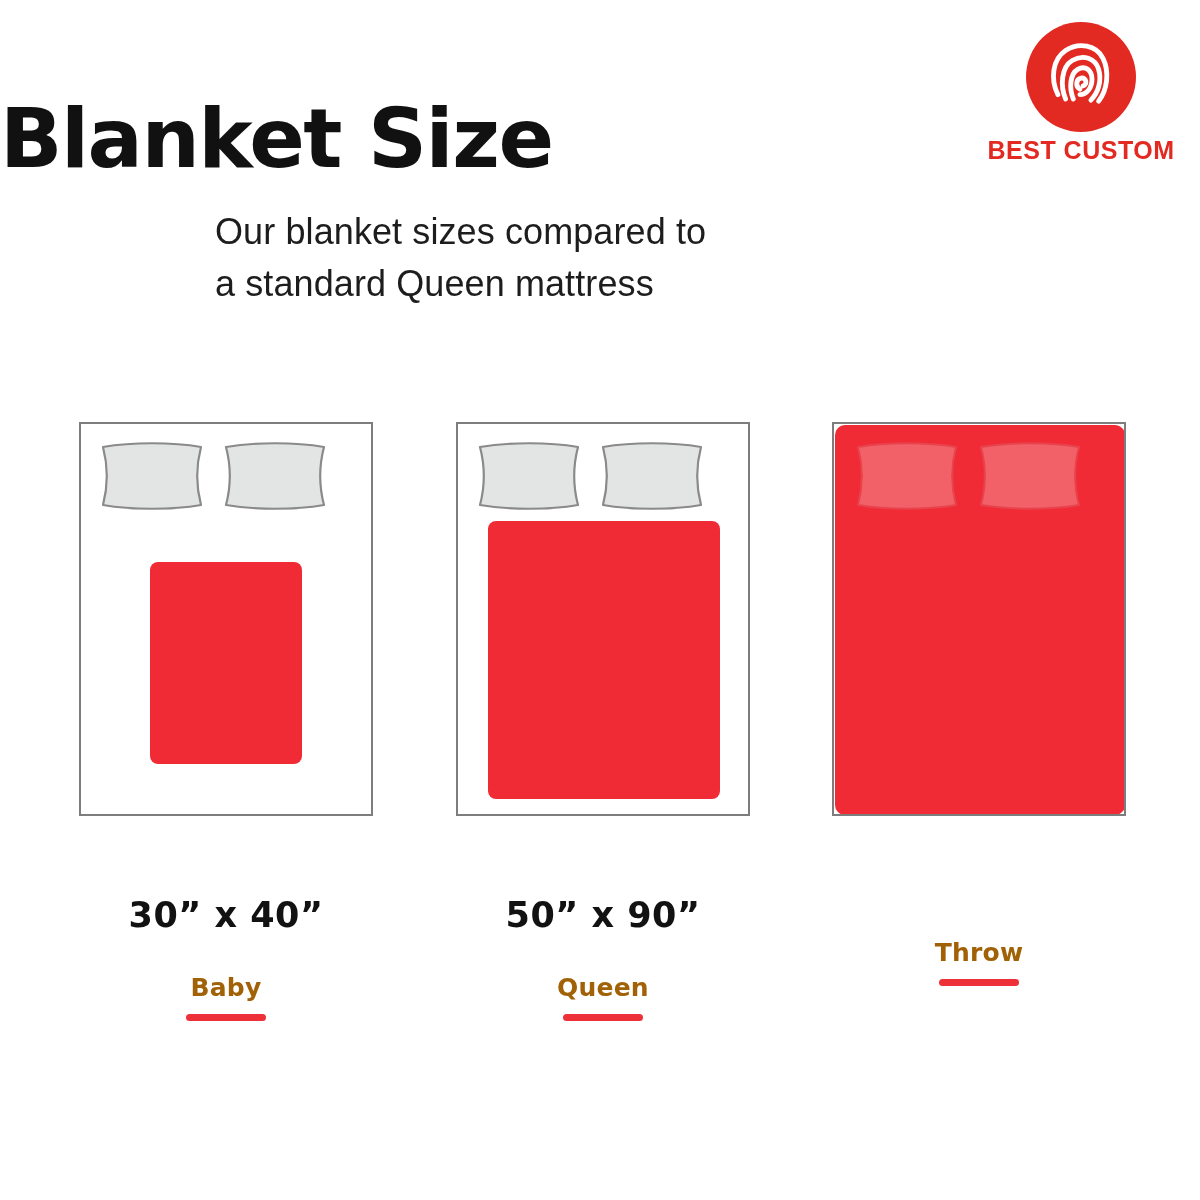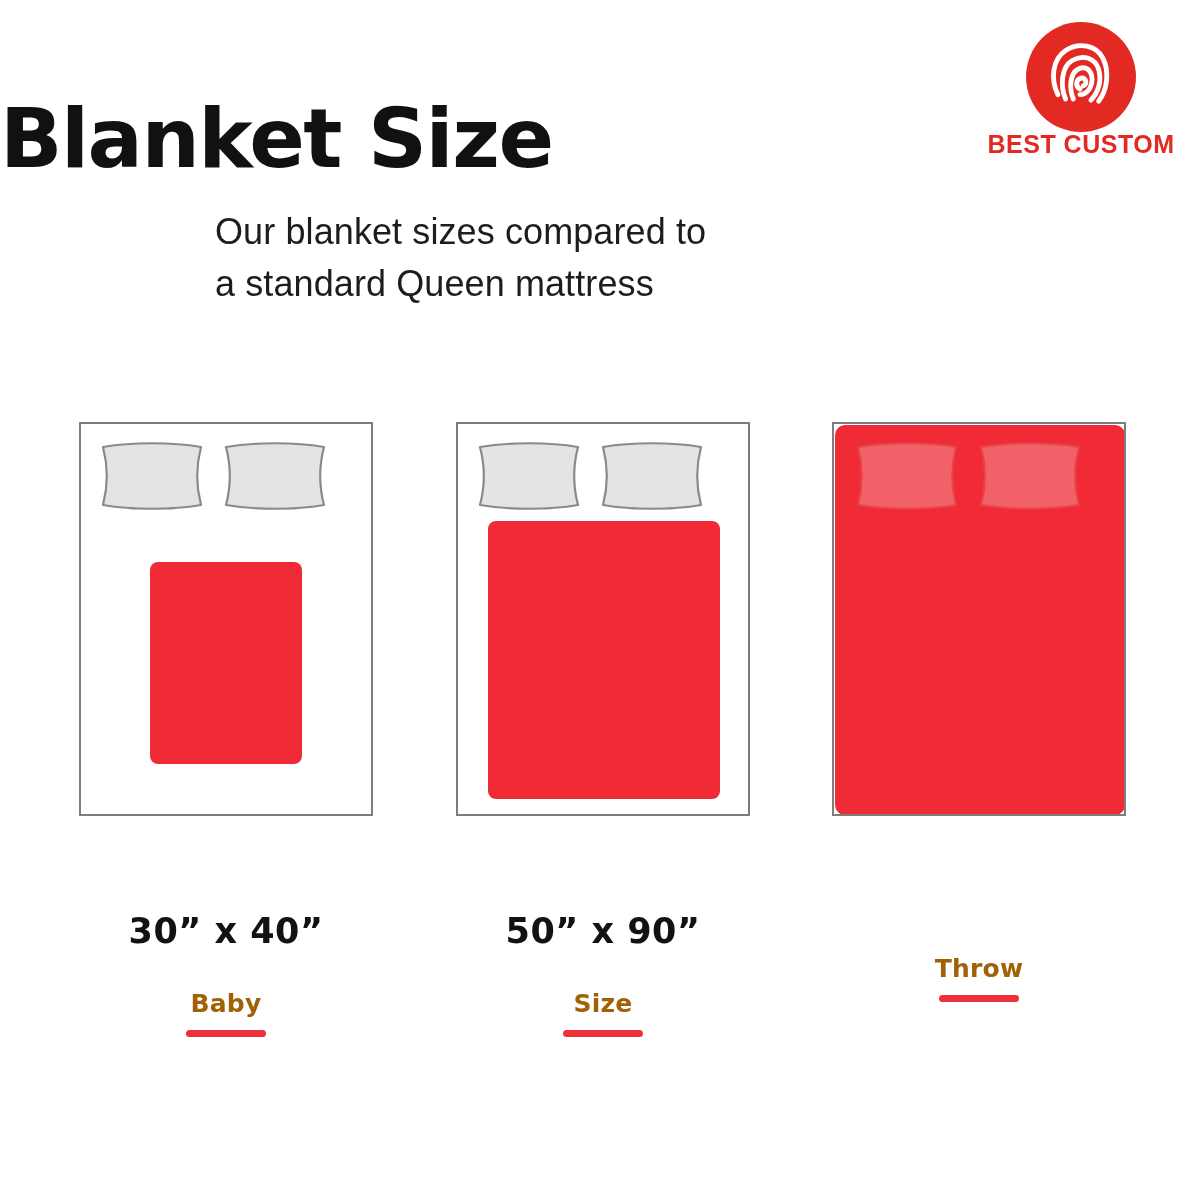--- a/index.html
+++ b/index.html
@@ -23,20 +23,21 @@
     width: 190px;
     text-align: center;
   }
   .logo-mark {
     width: 110px;
     height: 110px;
     margin: 0 auto;
     display: block;
   }
   .logo-wordmark {
+    margin-top: 6px;
     font-size: 25px;
     font-weight: bold;
     letter-spacing: 0.5px;
     color: #E32A22;
     font-family: "Liberation Sans", sans-serif;
     line-height: 1;
   }
 
   
   .header {
@@ -145,21 +146,20 @@
     top: 898px;
     left: 0;
     width: 1200px;
     height: 160px;
   }
   .caption-col {
     position: absolute;
     top: 0;
     width: 294px;
     text-align: center;
-    margin-top: 16px;
   }
   .caption-col.col-0 { left: 79px; }
   .caption-col.col-1 { left: 456px; }
   .caption-col.col-2 { left: 832px; }
 
   .dimension {
     font-size: 35px;
     font-weight: bold;
     color: #121212;
     letter-spacing: 0.5px;
@@ -263,21 +263,21 @@
 <div class="captions-row">
 
   <div class="caption-col col-0">
     <div class="dimension">30” x 40”</div>
     <div class="size-name">Baby</div>
     <div class="underline-bar"></div>
   </div>
 
   <div class="caption-col col-1">
     <div class="dimension">50” x 90”</div>
-    <div class="size-name">Size</div>
+    <div class="size-name">Queen</div>
     <div class="underline-bar"></div>
   </div>
 
   <div class="caption-col col-2">
     <div class="size-name">Throw</div>
     <div class="underline-bar"></div>
   </div>
 
 </div>
 

